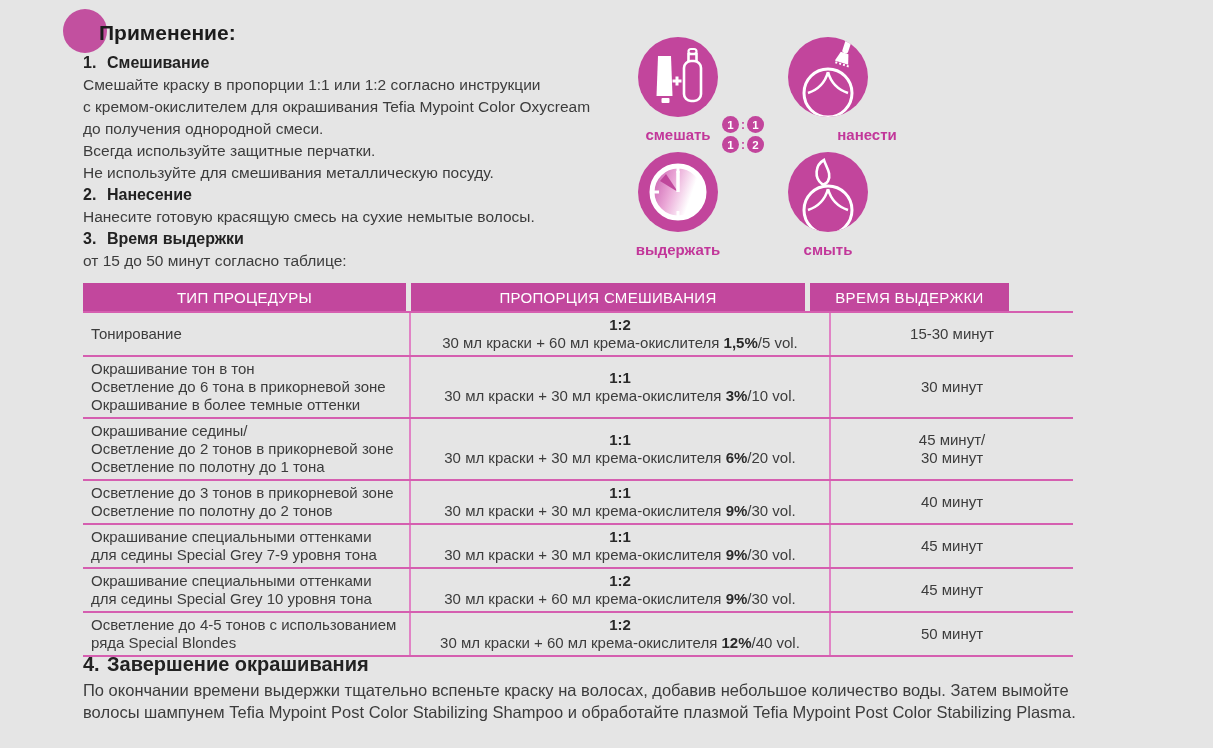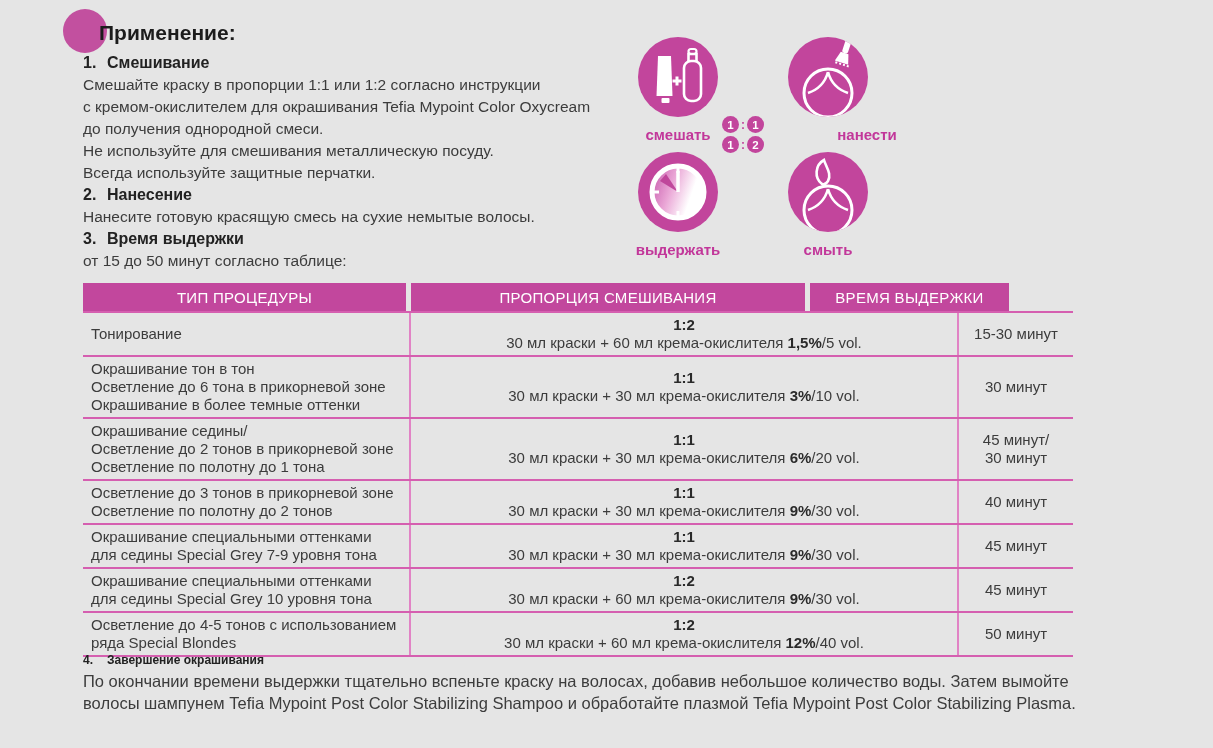--- a/index.html
+++ b/index.html
@@ -26,51 +26,51 @@
 
   
   .proc-table { position:absolute; left:83px; top:283px; width:990px; }
   .thead { display:flex; gap:5px; }
   .th { height:28px; background:#c2479d; color:#ffffff; font-size:15px; display:flex; align-items:center; justify-content:center; letter-spacing:.3px; }
   .th.c1 { width:323px; } .th.c2 { width:394px; } .th.c3 { width:199px; }
   .tbody { border-bottom:2px solid #d55fb0; }
   .tr { display:flex; border-top:2px solid #d55fb0; min-height:38px; }
   .td { font-size:15px; line-height:18px; padding:3px 0; display:flex; flex-direction:column; justify-content:center; }
   .td.c1 { width:326px; padding-left:8px; padding-right:6px; align-items:flex-start; }
-  .td.c2 { width:550px; border-left:2px solid #e183c5; border-right:2px solid #e183c5; align-items:center; text-align:left; }
+  .td.c2 { width:422px; border-left:2px solid #e183c5; border-right:2px solid #e183c5; align-items:center; text-align:left; }
   .td.c3 { flex:1; align-items:center; text-align:center; }
   .td .line { white-space:nowrap; }
   .ratio-line { font-weight:bold; color:#2a2a2a; }
   .mix-line b { color:#2a2a2a; }
 
   
   .completion { position:absolute; left:83px; top:653px; width:1125px; }
-  .completion-title { font-weight:bold; font-size:12px; color:#222; margin-bottom:3px; white-space:nowrap; }
+  .completion-title { font-weight:bold; font-size:20px; color:#222; margin-bottom:3px; white-space:nowrap; }
   .completion .line { font-size:16.5px; line-height:22px; color:#3c3c3c; white-space:nowrap; }
 </style>
 </head>
 <body>
 
 <div id="page">
 
   <div class="title-circle"></div>
   <div class="page-title">Применение:</div>
 
   <div class="steps">
       <div class="step-title"><span class="step-num">1.</span><span>Смешивание</span></div>
       <div class="para">
         <div class="line">Смешайте краску в пропорции 1:1 или 1:2 согласно инструкции</div>
         <div class="line">с кремом-окислителем для окрашивания Tefia Mypoint Color Oxycream</div>
         <div class="line">до получения однородной смеси.</div>
       </div>
       <div class="para">
+        <div class="line">Всегда используйте защитные перчатки.</div>
+      </div>
+      <div class="para">
         <div class="line">Не используйте для смешивания металлическую посуду.</div>
-      </div>
-      <div class="para">
-        <div class="line">Всегда используйте защитные перчатки.</div>
       </div>
       <div class="step-title"><span class="step-num">2.</span><span>Нанесение</span></div>
       <div class="para">
         <div class="line">Нанесите готовую красящую смесь на сухие немытые волосы.</div>
       </div>
       <div class="step-title"><span class="step-num">3.</span><span>Время выдержки</span></div>
       <div class="para">
         <div class="line">от 15 до 50 минут согласно таблице:</div>
       </div>
     </div>

